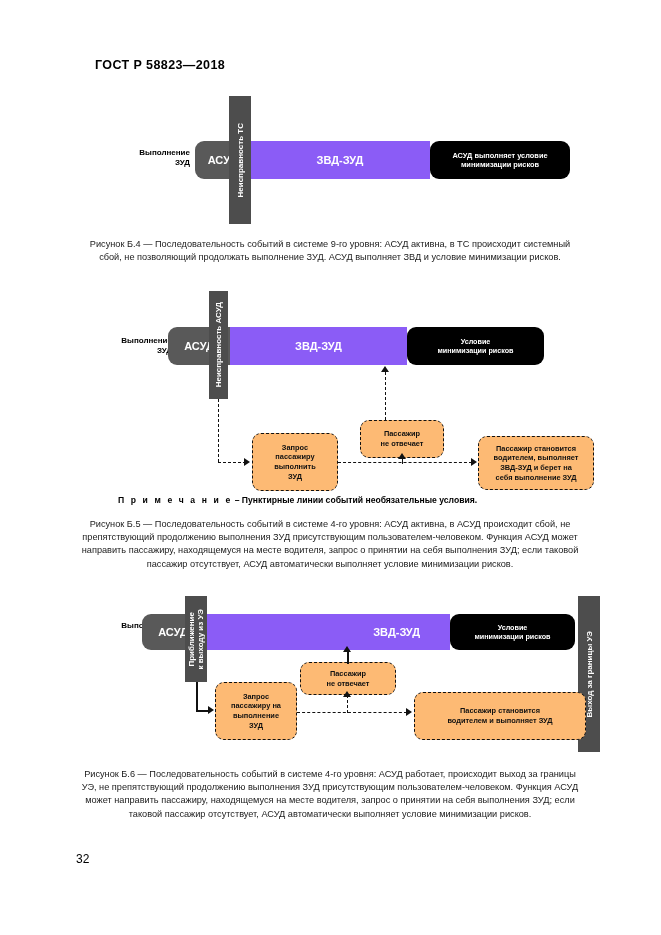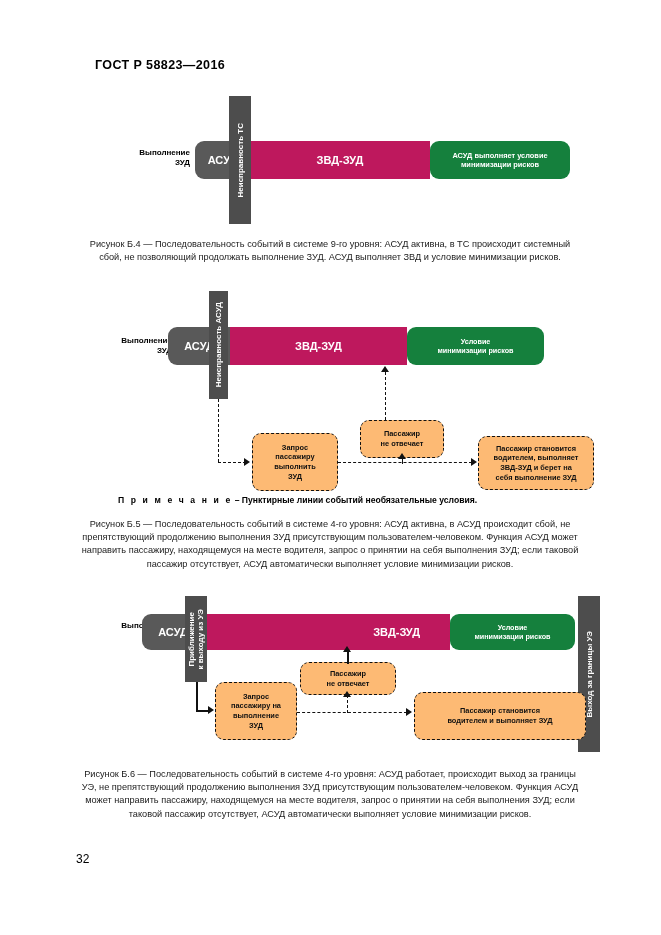--- a/index.html
+++ b/index.html
@@ -64,22 +64,22 @@
     position: absolute;
     box-sizing: border-box;
     display: flex;
     align-items: center;
     justify-content: center;
     color: #ffffff;
     font-weight: bold;
     text-align: center;
   }
   .bar-dark   { background: #595959; }
-  .bar-mid    { background: #be185d; }
-  .bar-light  { background: #15803d; }
+  .bar-mid    { background: #8b5cf6; }
+  .bar-light  { background: #000000; }
   .bar-r-left  { border-top-left-radius: 9px; border-bottom-left-radius: 9px; }
   .bar-r-all   { border-radius: 9px; }
 
   .vbar {
     position: absolute;
     background: #4d4d4d;
     display: flex;
     align-items: center;
     justify-content: center;
   }
@@ -137,21 +137,21 @@
     position: absolute;
     width: 0; height: 0;
     border-top: 4px solid transparent;
     border-bottom: 4px solid transparent;
     border-left: 6px solid #111111;
   }
 </style>
 </head>
 <body>
 
-<div class="page-header">ГОСТ Р 58823—2016</div>
+<div class="page-header">ГОСТ Р 58823—2018</div>
 <div class="page-number">32</div>
 
 <div class="diagram">
 
   <div class="side-label" style="left:118px; top:148px; width:72px;">Выполнение<br>ЗУД</div>
 
   <div class="bar bar-dark bar-r-left" style="left:195px; top:141px; width:55px; height:38px; font-size:11px;">АСУД</div>
 
   <div class="bar bar-mid" style="left:250px; top:141px; width:180px; height:38px; font-size:11px;">ЗВД-ЗУД</div>
 

